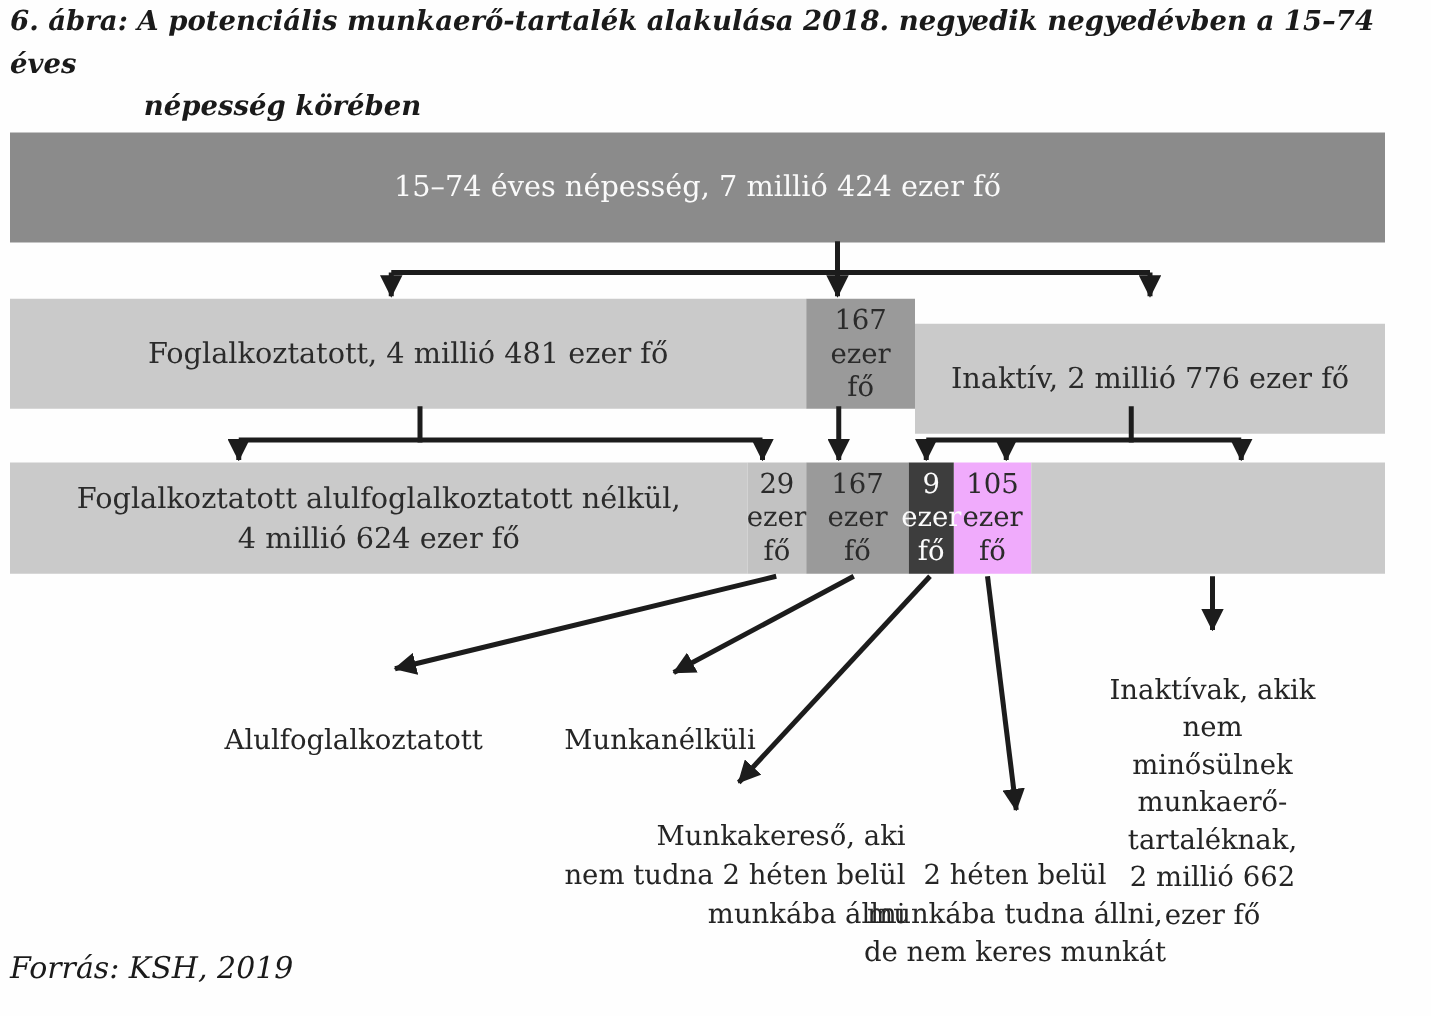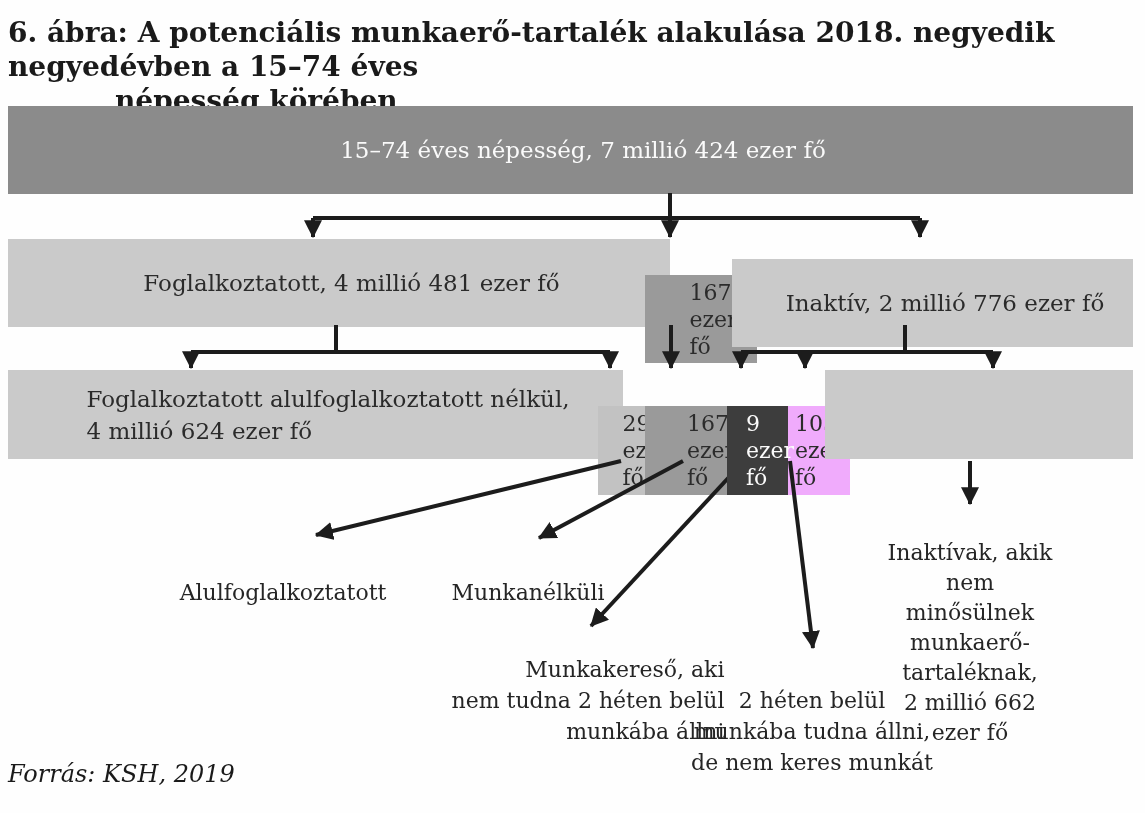--- a/index.html
+++ b/index.html
@@ -6,35 +6,34 @@
   #stage{
     position:relative;
     width:1145px;height:813px;
     background:#fefefe;
     font-family:"DejaVu Serif","Liberation Serif",serif;
     color:#2b2b2b;
     overflow:hidden;
   }
   
   .fig-title{
-    position:absolute;left:8px;top:16px;width:1130px;
-    font-size:28px;line-height:34px;color:#1a1a1a;
+    position:absolute;left:8px;top:0;width:1130px;
+    font-style:italic;font-size:22px;line-height:34px;color:#1a1a1a;
     font-weight:bold;
   }
   .fig-title .t2{margin-left:107px;display:block;}
   
   .bar{
     position:absolute;
     display:flex;align-items:center;justify-content:center;
-    text-align:left;
+    text-align:center;
     font-size:23px;line-height:28px;
     white-space:pre-line;
-    padding-left:25px;
   }
-  .bar.small{font-size:22px;line-height:27px;white-space:pre;overflow:visible;margin-top:36px;}
+  .bar.small{font-size:22px;line-height:27px;white-space:pre;overflow:visible;}
   #bar-population{left:8px;top:106px;width:1100px;height:88px;color:#fafafa;}
   #bar-employed{left:8px;top:239px;width:637px;height:88px;}
   #box-167-l2{left:645px;top:239px;width:87px;height:88px;}
   #bar-inactive{left:732px;top:239px;width:376px;height:88px;margin-top:20px;}
   #bar-employed-wo{left:8px;top:370px;width:590px;height:89px;line-height:32px;}
   #box-29{left:598px;top:370px;width:47px;height:89px;}
   #box-167-l3{left:645px;top:370px;width:82px;height:89px;}
   #box-9{left:727px;top:370px;width:36px;height:89px;color:#fbfbfb;z-index:3;}
   #box-105{left:763px;top:370px;width:62px;height:89px;}
   #bar-rest{left:825px;top:370px;width:283px;height:89px;}

